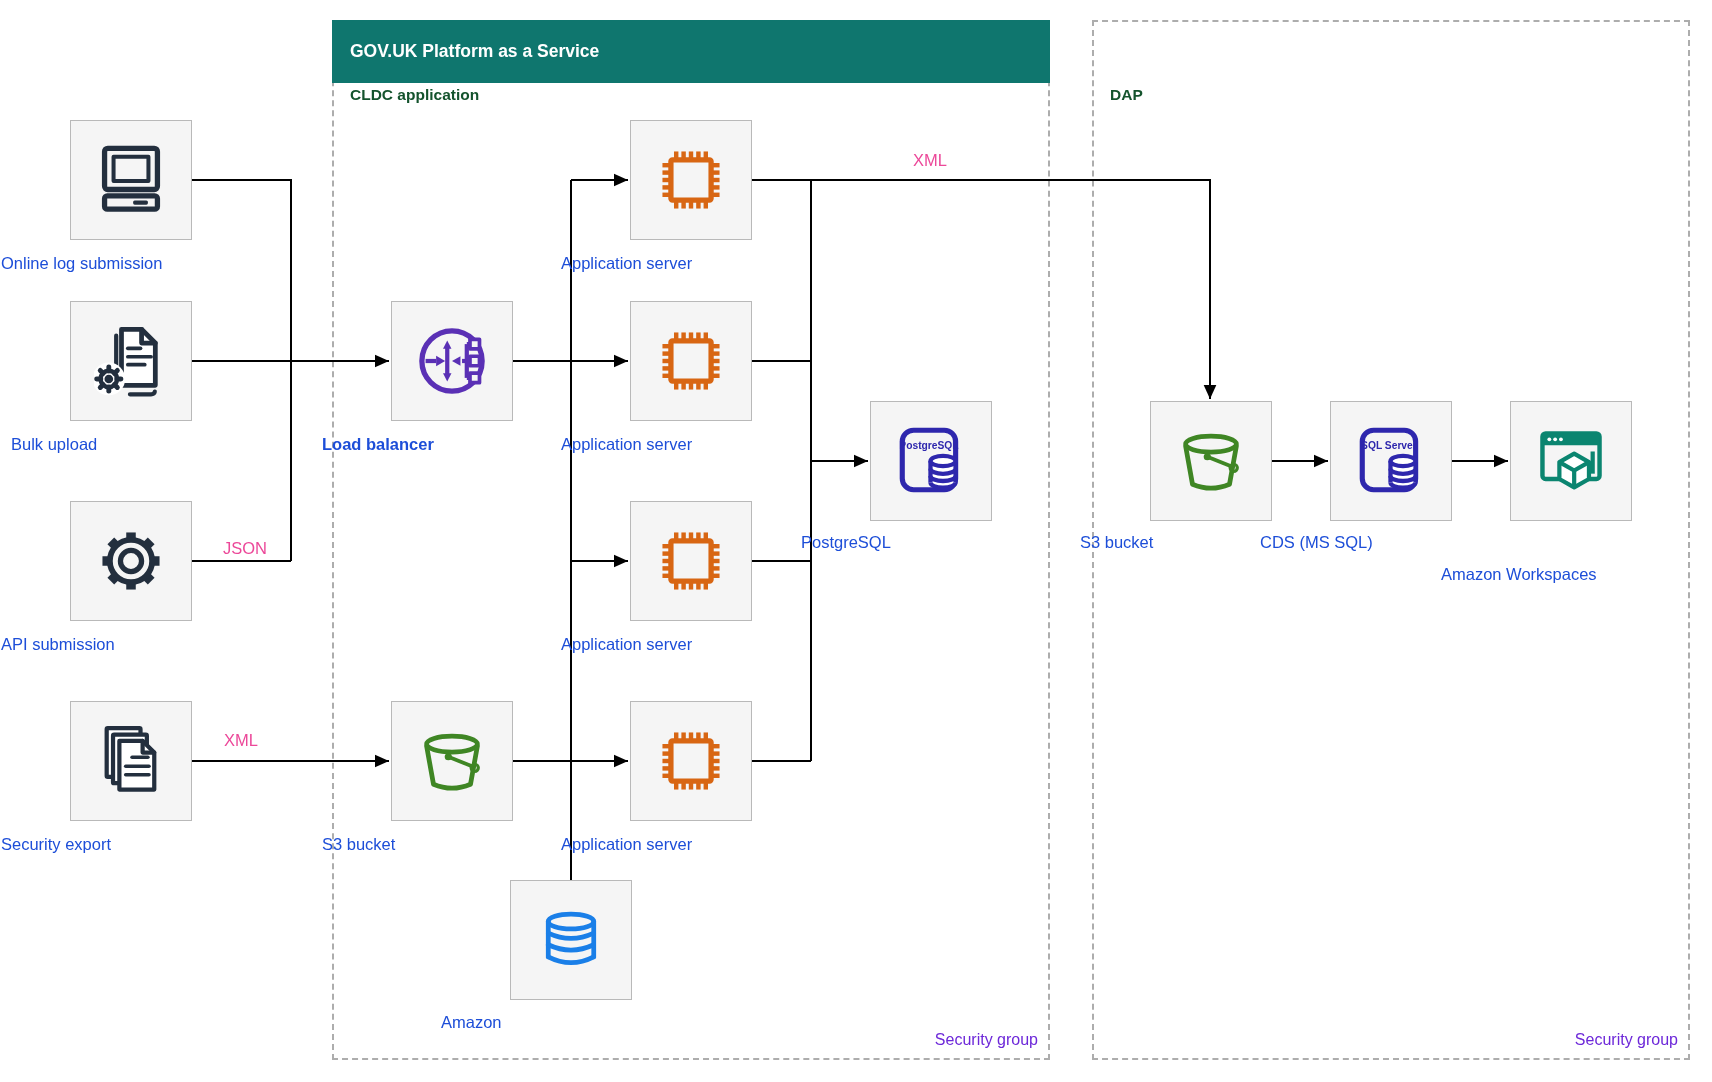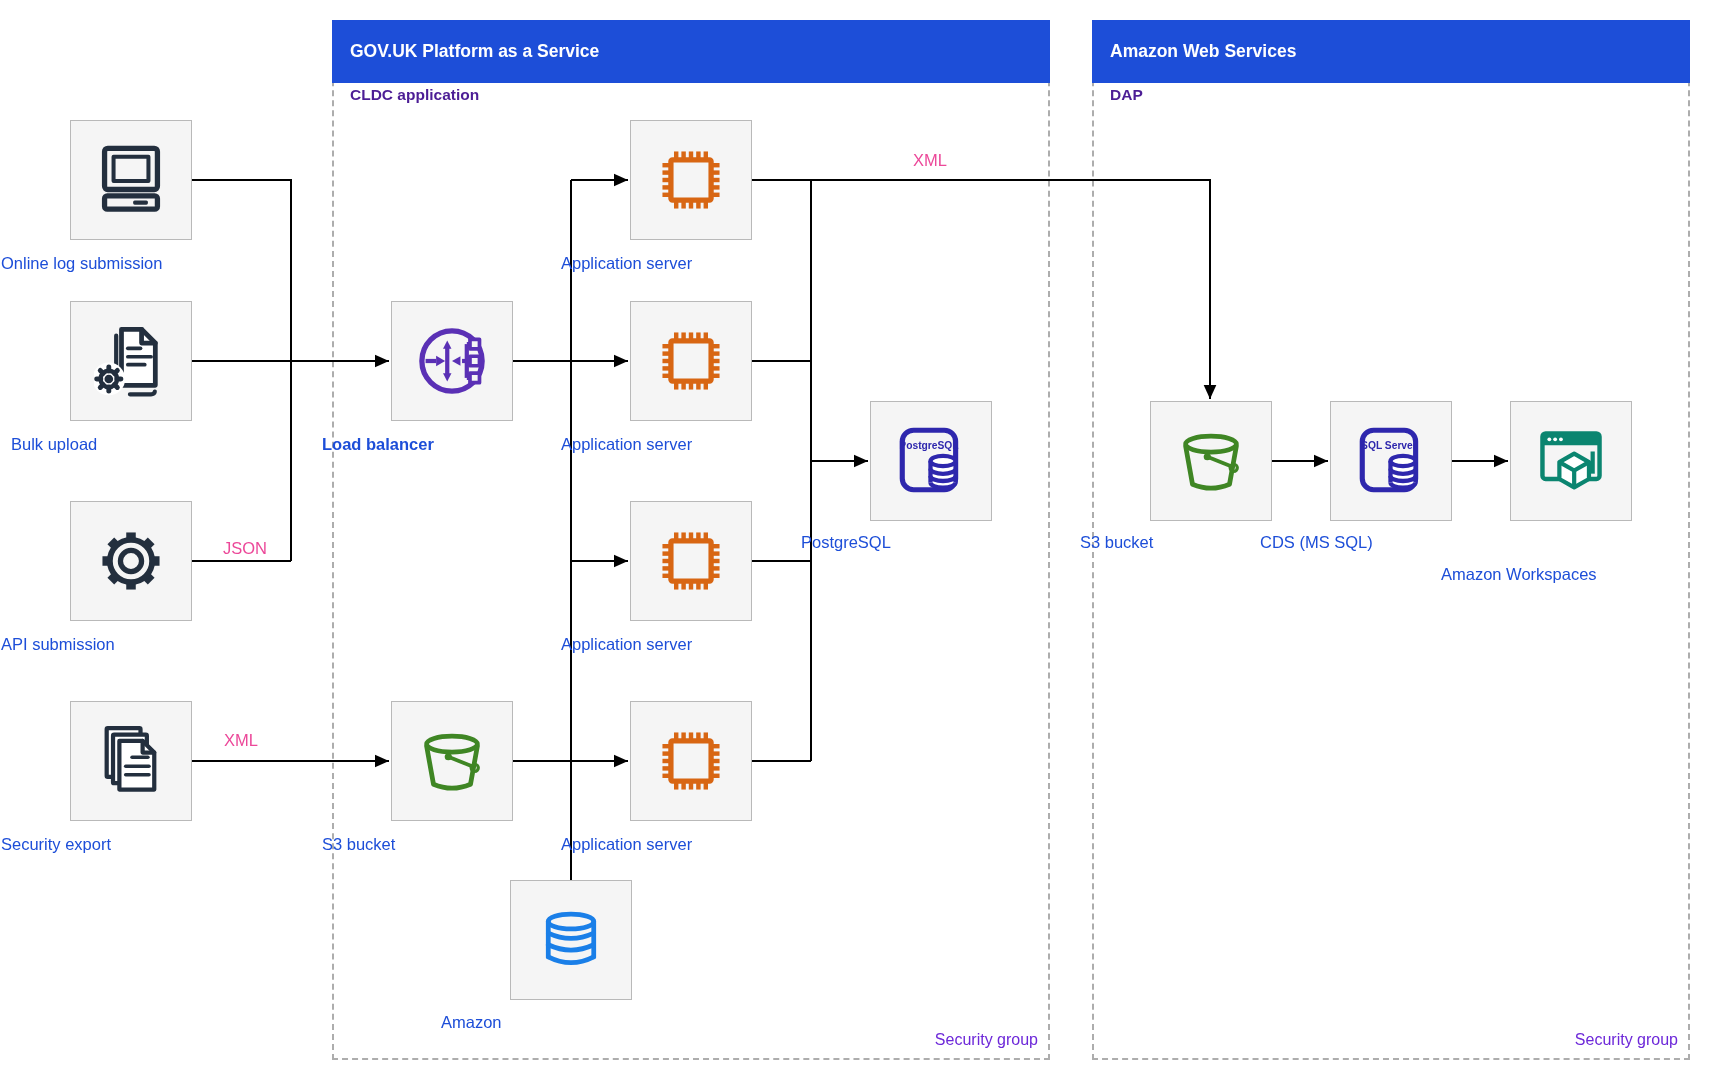--- a/index.html
+++ b/index.html
@@ -4,23 +4,23 @@
 <style>
   html,body{margin:0;padding:0;background:#ffffff;}
   .canvas{position:relative;width:1712px;height:1082px;background:#fff;
           font-family:"Liberation Sans", sans-serif;overflow:hidden;}
 
   
   .container{position:absolute;border:2px dashed #ADADAD;box-sizing:border-box;}
   .c-paas{left:332px;top:20px;width:718px;height:1040px;}
   .c-aws{left:1092px;top:20px;width:598px;height:1040px;}
   .container-header{position:absolute;left:-2px;top:-2px;width:calc(100% + 4px);height:63px;
-          background:#1d4ed8;color:#ffffff;font-weight:bold;font-size:17.5px;
+          background:#0f766e;color:#ffffff;font-weight:bold;font-size:17.5px;
           display:flex;align-items:center;padding-left:18px;box-sizing:border-box;}
-  .container-subtitle{position:absolute;left:16px;top:64px;font-weight:bold;font-size:15.5px;color:#4c1d95;}
+  .container-subtitle{position:absolute;left:16px;top:64px;font-weight:bold;font-size:15.5px;color:#14532d;}
   .security-label{position:absolute;right:10px;bottom:9px;font-size:16px;color:#6d28d9;}
 
   
   svg.edges{position:absolute;left:0;top:0;}
 
   
   .node{position:absolute;width:122px;height:120px;background:#F5F5F5;
         border:1.5px solid #B9B9B9;box-sizing:border-box;
         display:flex;align-items:center;justify-content:center;}
   .n-online{left:70px;top:120px;}   .n-bulk{left:70px;top:301px;}
@@ -58,23 +58,20 @@
 
   <div class="container c-paas">
     <div class="container-header">
       <span>GOV.UK Platform as a Service</span>
     </div>
     <div class="container-subtitle">CLDC application</div>
     <div class="security-label">Security group</div>
   </div>
 
   <div class="container c-aws">
-    <div class="container-header">
-      <span>Amazon Web Services</span>
-    </div>
     <div class="container-subtitle">DAP</div>
     <div class="security-label">Security group</div>
   </div>
 
   <svg class="edges" width="1712" height="1082" viewBox="0 0 1712 1082">
     <defs>
       <marker id="arr" viewBox="0 0 12 12" refX="11.5" refY="6" markerWidth="7.5" markerHeight="7.5" orient="auto">
         <path d="M0 0.8 L11.5 6 L0 11.2 Z" fill="#000"></path>
       </marker>
     </defs>

